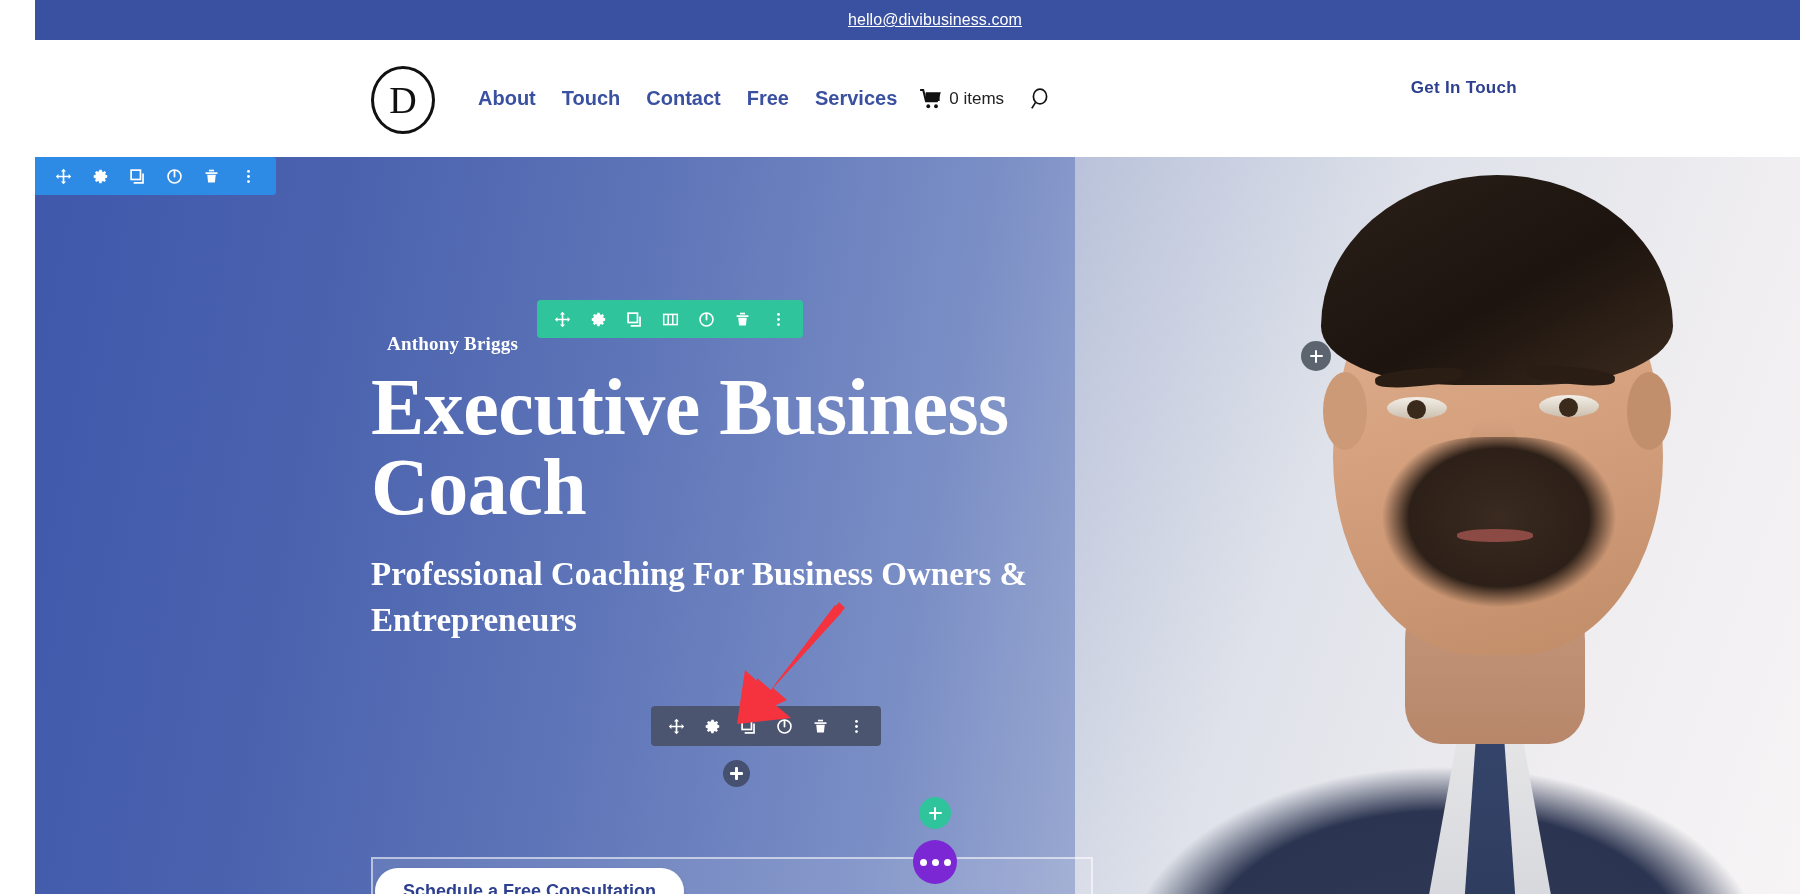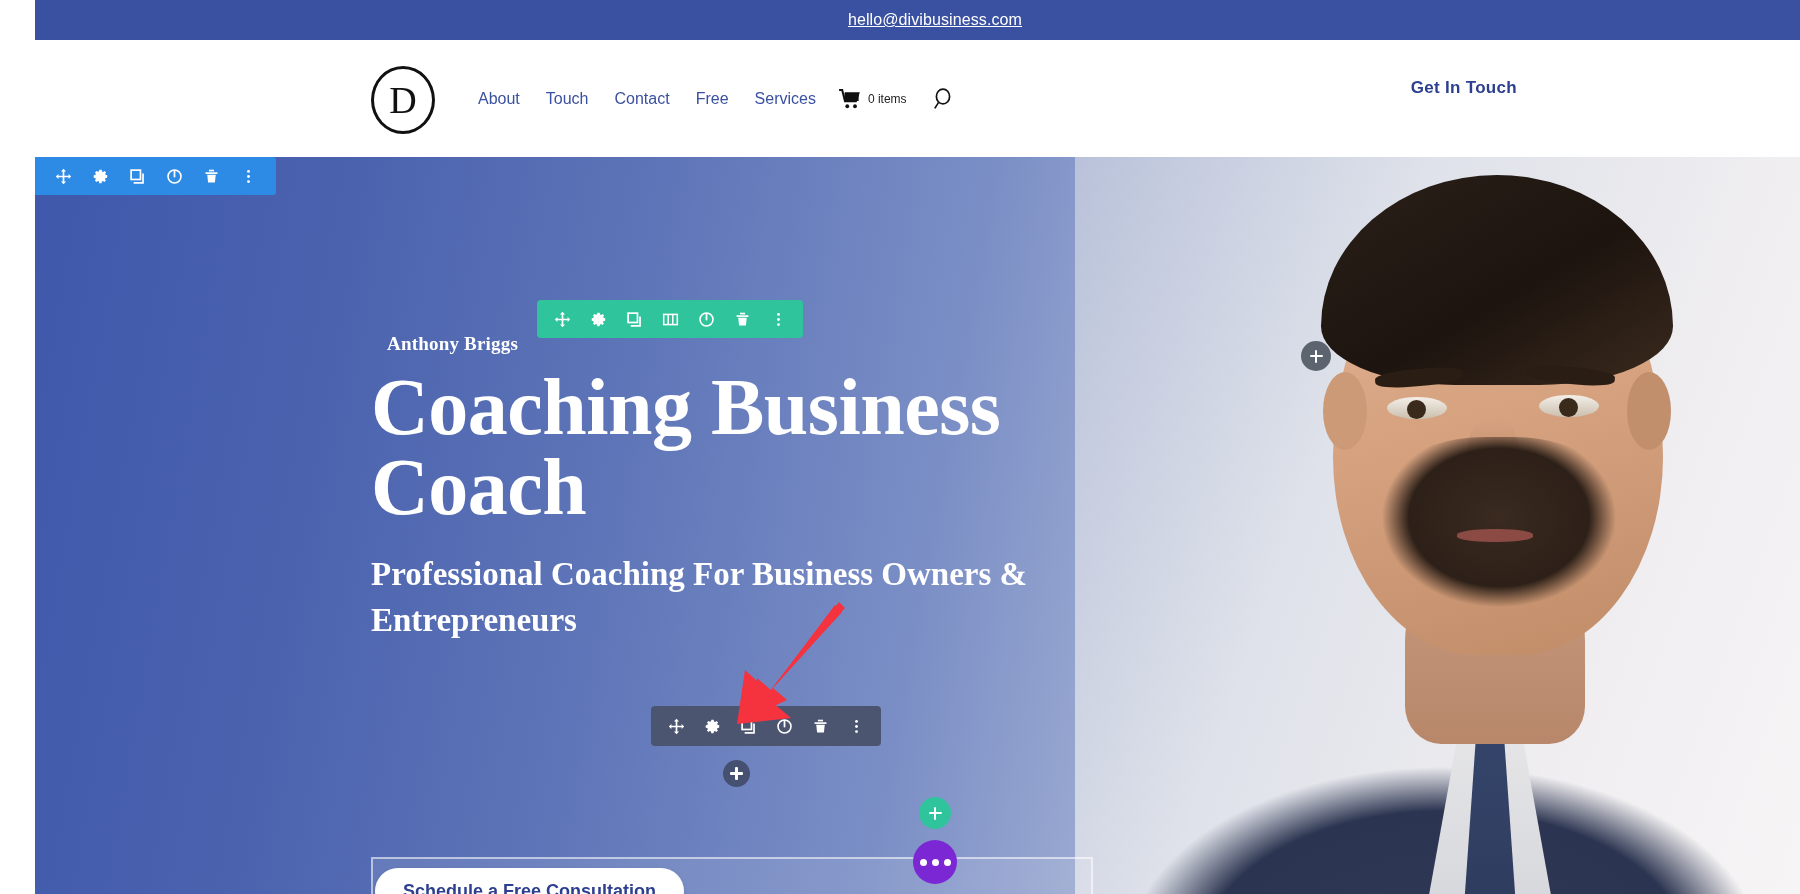--- a/index.html
+++ b/index.html
@@ -35,30 +35,31 @@
     border: 3px solid #111; border-radius: 50%;
     display: flex; align-items: center; justify-content: center;
     font-family: "Liberation Serif", serif; font-size: 38px; color: #111;
     line-height: 1;
   }
   .nav {
     position: absolute; left: 430px; top: 0; height: 117px;
     display: flex; align-items: center; gap: 0px;
   }
   .nav a {
-    color: #3a50a0; font-size: 16px; text-decoration: none;
+    color: #3a50a0; font-size: 20px; text-decoration: none;
     padding: 0 13px; font-family: "Liberation Sans", sans-serif;
     cursor: pointer;
+    font-weight: bold;
   }
   .cart-wrap {
     display: flex; align-items: center; gap: 7px;
     margin-left: 10px; cursor: pointer;
   }
   .cart-icon { width: 22px; height: 20px; display:block; }
-  .cart-count { color: #222; font-size: 12px; }
+  .cart-count { color: #222; font-size: 17px; }
   .search-btn {
     margin-left: 26px; width: 22px; height: 22px; cursor: pointer;
     display: flex; align-items: center; justify-content: center;
   }
   .get-in-touch {
     position: absolute; right: 318px; top: 0; height: 96px;
     display: flex; align-items: center;
     color: #2d3f8f; font-weight: bold; font-size: 17px;
     letter-spacing: .3px; cursor: pointer;
   }
@@ -290,21 +291,21 @@
       <div class="eye-r"></div>
       <div class="pup-l"></div>
       <div class="pup-r"></div>
       <div class="nose"></div>
       <div class="beard"></div>
       <div class="mouth"></div>
     </div>
 
     <div class="hero-inner">
       <div class="eyebrow">Anthony Briggs</div>
-      <div class="h1">Coaching Business Coach</div>
+      <div class="h1">Executive Business Coach</div>
       <div class="h2">Professional Coaching For Business Owners &amp; Entrepreneurs</div>
     </div>
 
     <div class="cta-row"></div>
     <button class="cta-btn">Schedule a Free Consultation</button>
   </div>
 
   <div class="tb tb-section">
     <div class="ic">
       <svg width="17" height="17" viewBox="0 0 20 20">

